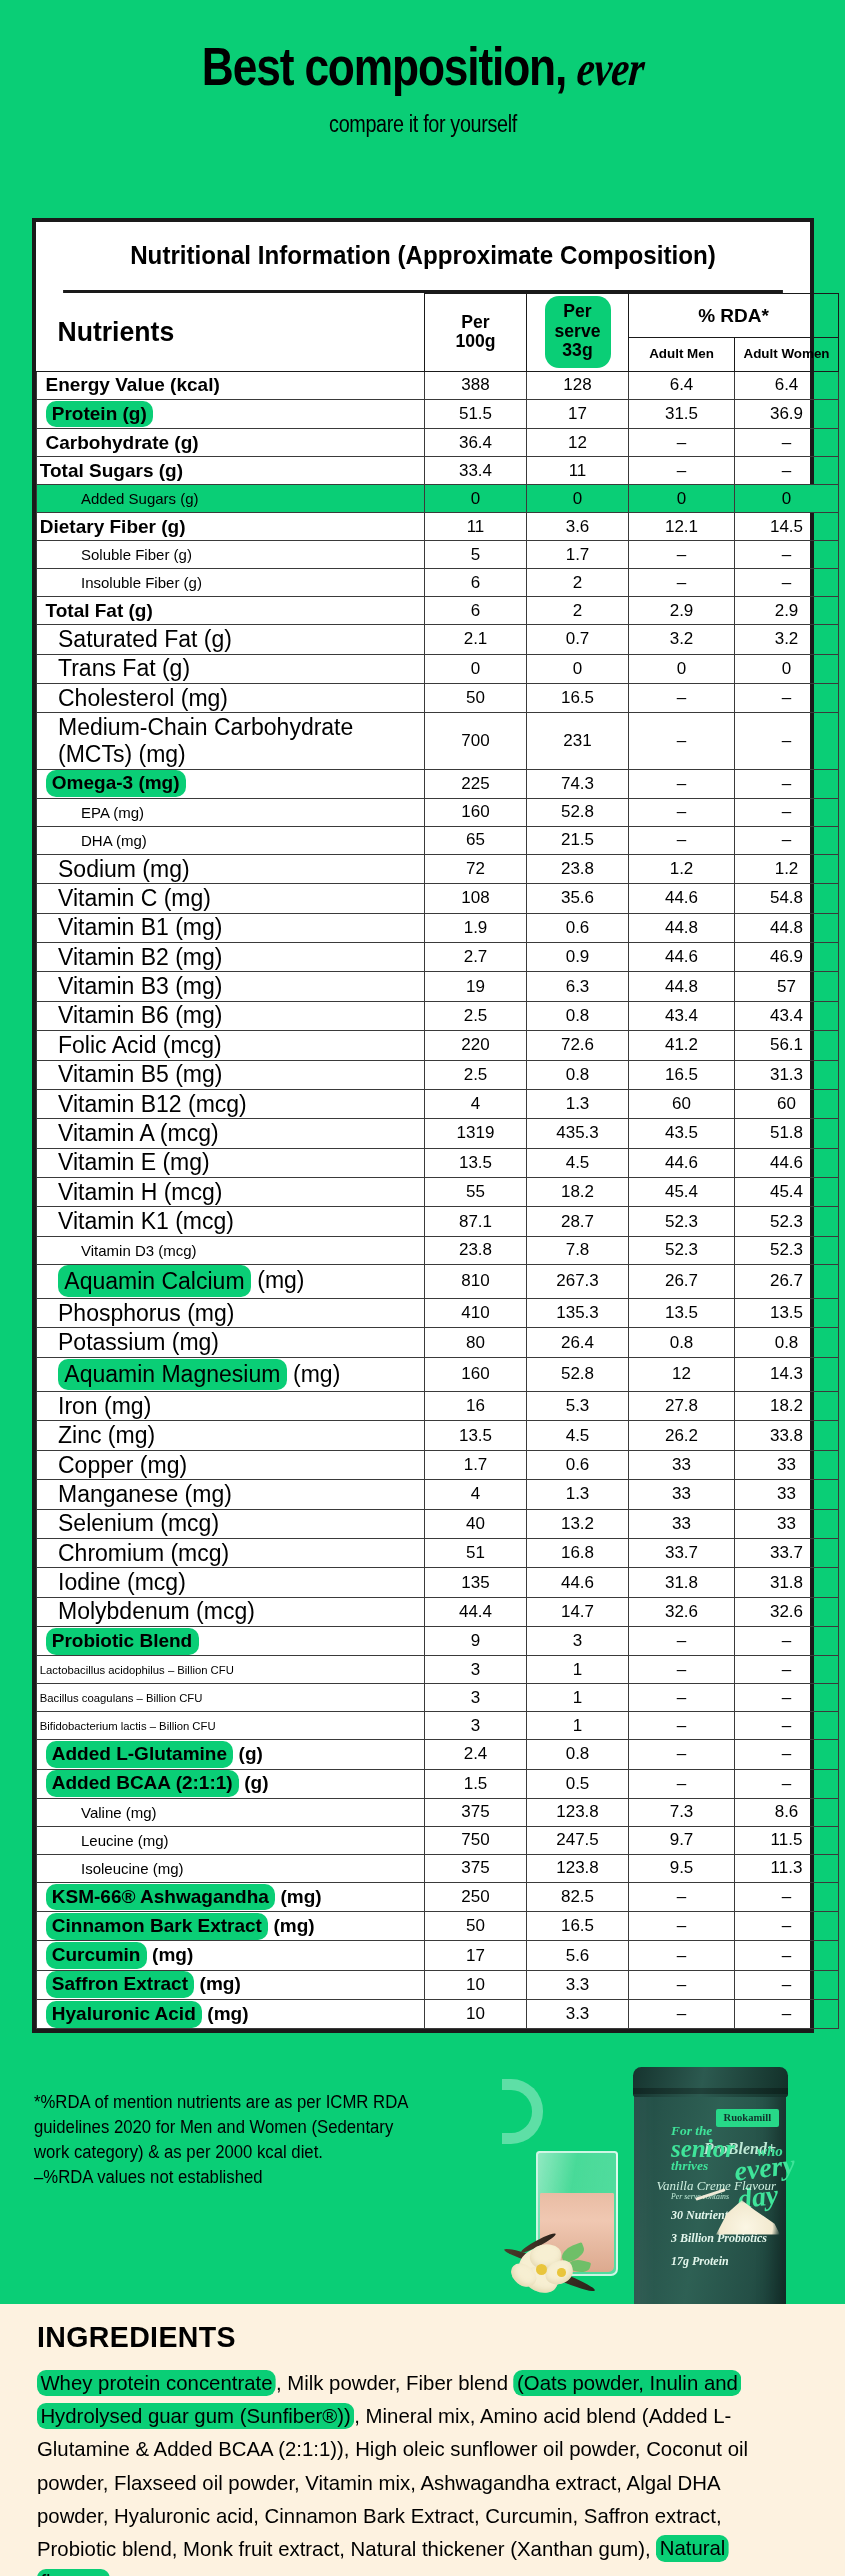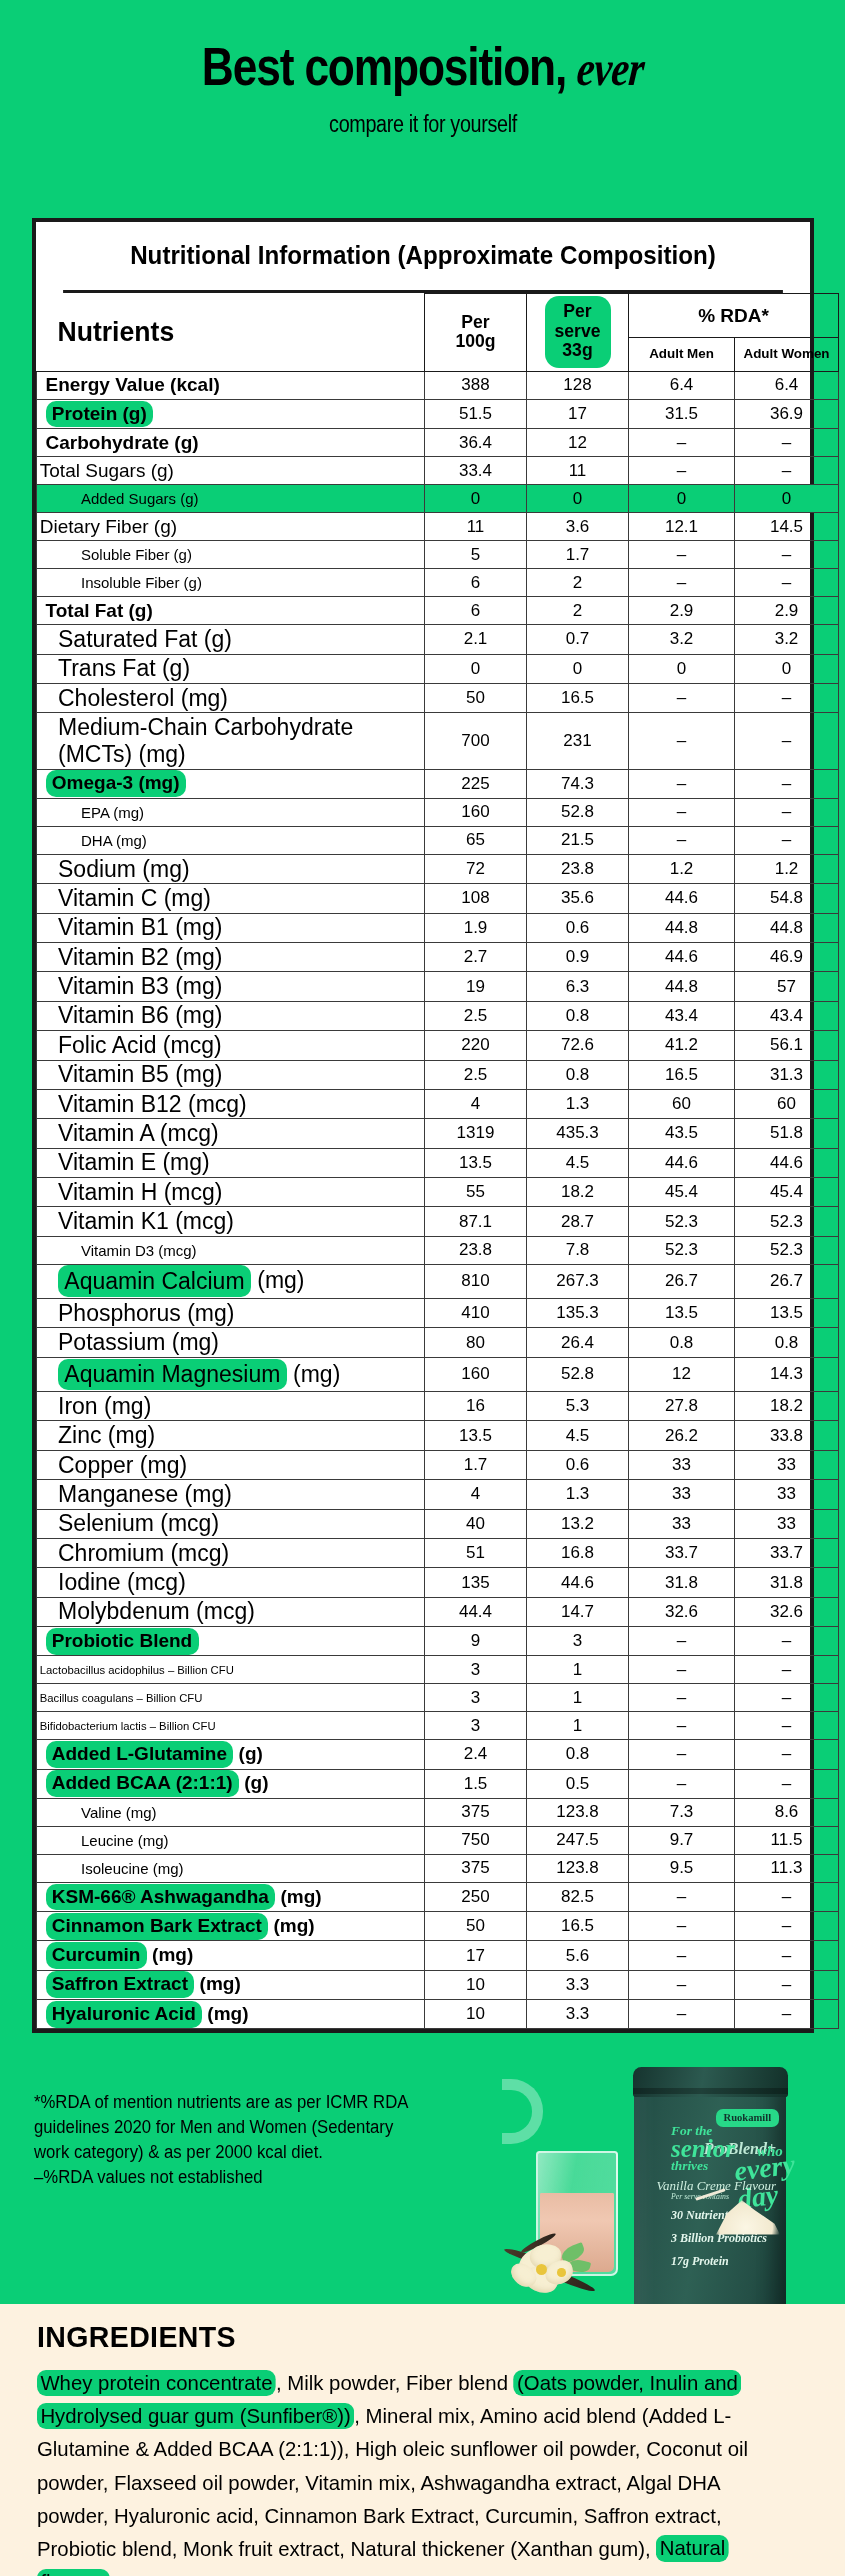--- a/index.html
+++ b/index.html
@@ -65,21 +65,21 @@
     padding:5.6px 10px 7px; display:inline-block; line-height:1.12;
   }
   tbody td {
     border:1.4px solid #3A3A3A; color:#000;
     height:28px; padding:0.7px 2.8px;
   }
   tbody td.name { text-align:left; }
   tbody td.val { text-align:center; font-size:17px; }
   
   tr.lvl0 td.name { font-weight:700; font-size:19px; padding-left:8.5px; }
-  tr.lvl1b td.name { font-weight:400; font-size:19px; }
+  tr.lvl1b td.name { font-weight:700; font-size:19px; }
   tr.lvl1 td.name { font-weight:400; font-size:23px; padding-left:21px; }
   tr.lvl2 td.name { font-weight:400; font-size:15px; padding-left:44px; }
   tr.rowhl td { background:#0ACE76; }
   tr.rowhl td.name { font-weight:400; }
   
   #footnote {
     position:absolute; left:34px; top:2090px; width:395px;
     font-size:17.6px; line-height:1.42; color:#000;
     transform:scaleX(0.95); transform-origin:left top;
   }
@@ -93,21 +93,21 @@
   }
   .tub-lid {
     position:absolute; left:210px; top:5.6px; width:155px; height:30px;
     background:linear-gradient(100deg,#16342F,#2C5A50 45%,#123029);
     border-radius:8.5px 8.5px 2.8px 2.8px;
   }
   .tub-lid:after{content:"";position:absolute;left:0;top:21px;width:100%;height:6.3px;background:rgba(0,0,0,.28);}
   .brand-pill {
     position:absolute; right:7px; top:37px;
     background:#27D888; color:#12332C; font-weight:700;
-    font-size:10.6px; padding:3.5px 7.8px 4.2px; border-radius:7px;
+    font-size:10.6px; padding:3.5px 7.8px 4.2px; border-radius:2px;
     font-family:"Liberation Serif", serif;
   }
   .tub-script {
     position:absolute; left:37px; top:52px; width:106px;
     color:#3FE49A; font-family:"Liberation Serif", serif;
     font-style:italic; font-weight:700; line-height:1;
   }
   .tub-script .s1{font-size:13.4px;display:block;}
   .tub-script .s2{font-size:25px;display:block;margin-top:-1.4px;}
   .tub-script .s3{font-size:13.4px;display:block;margin-top:-1.4px;}

